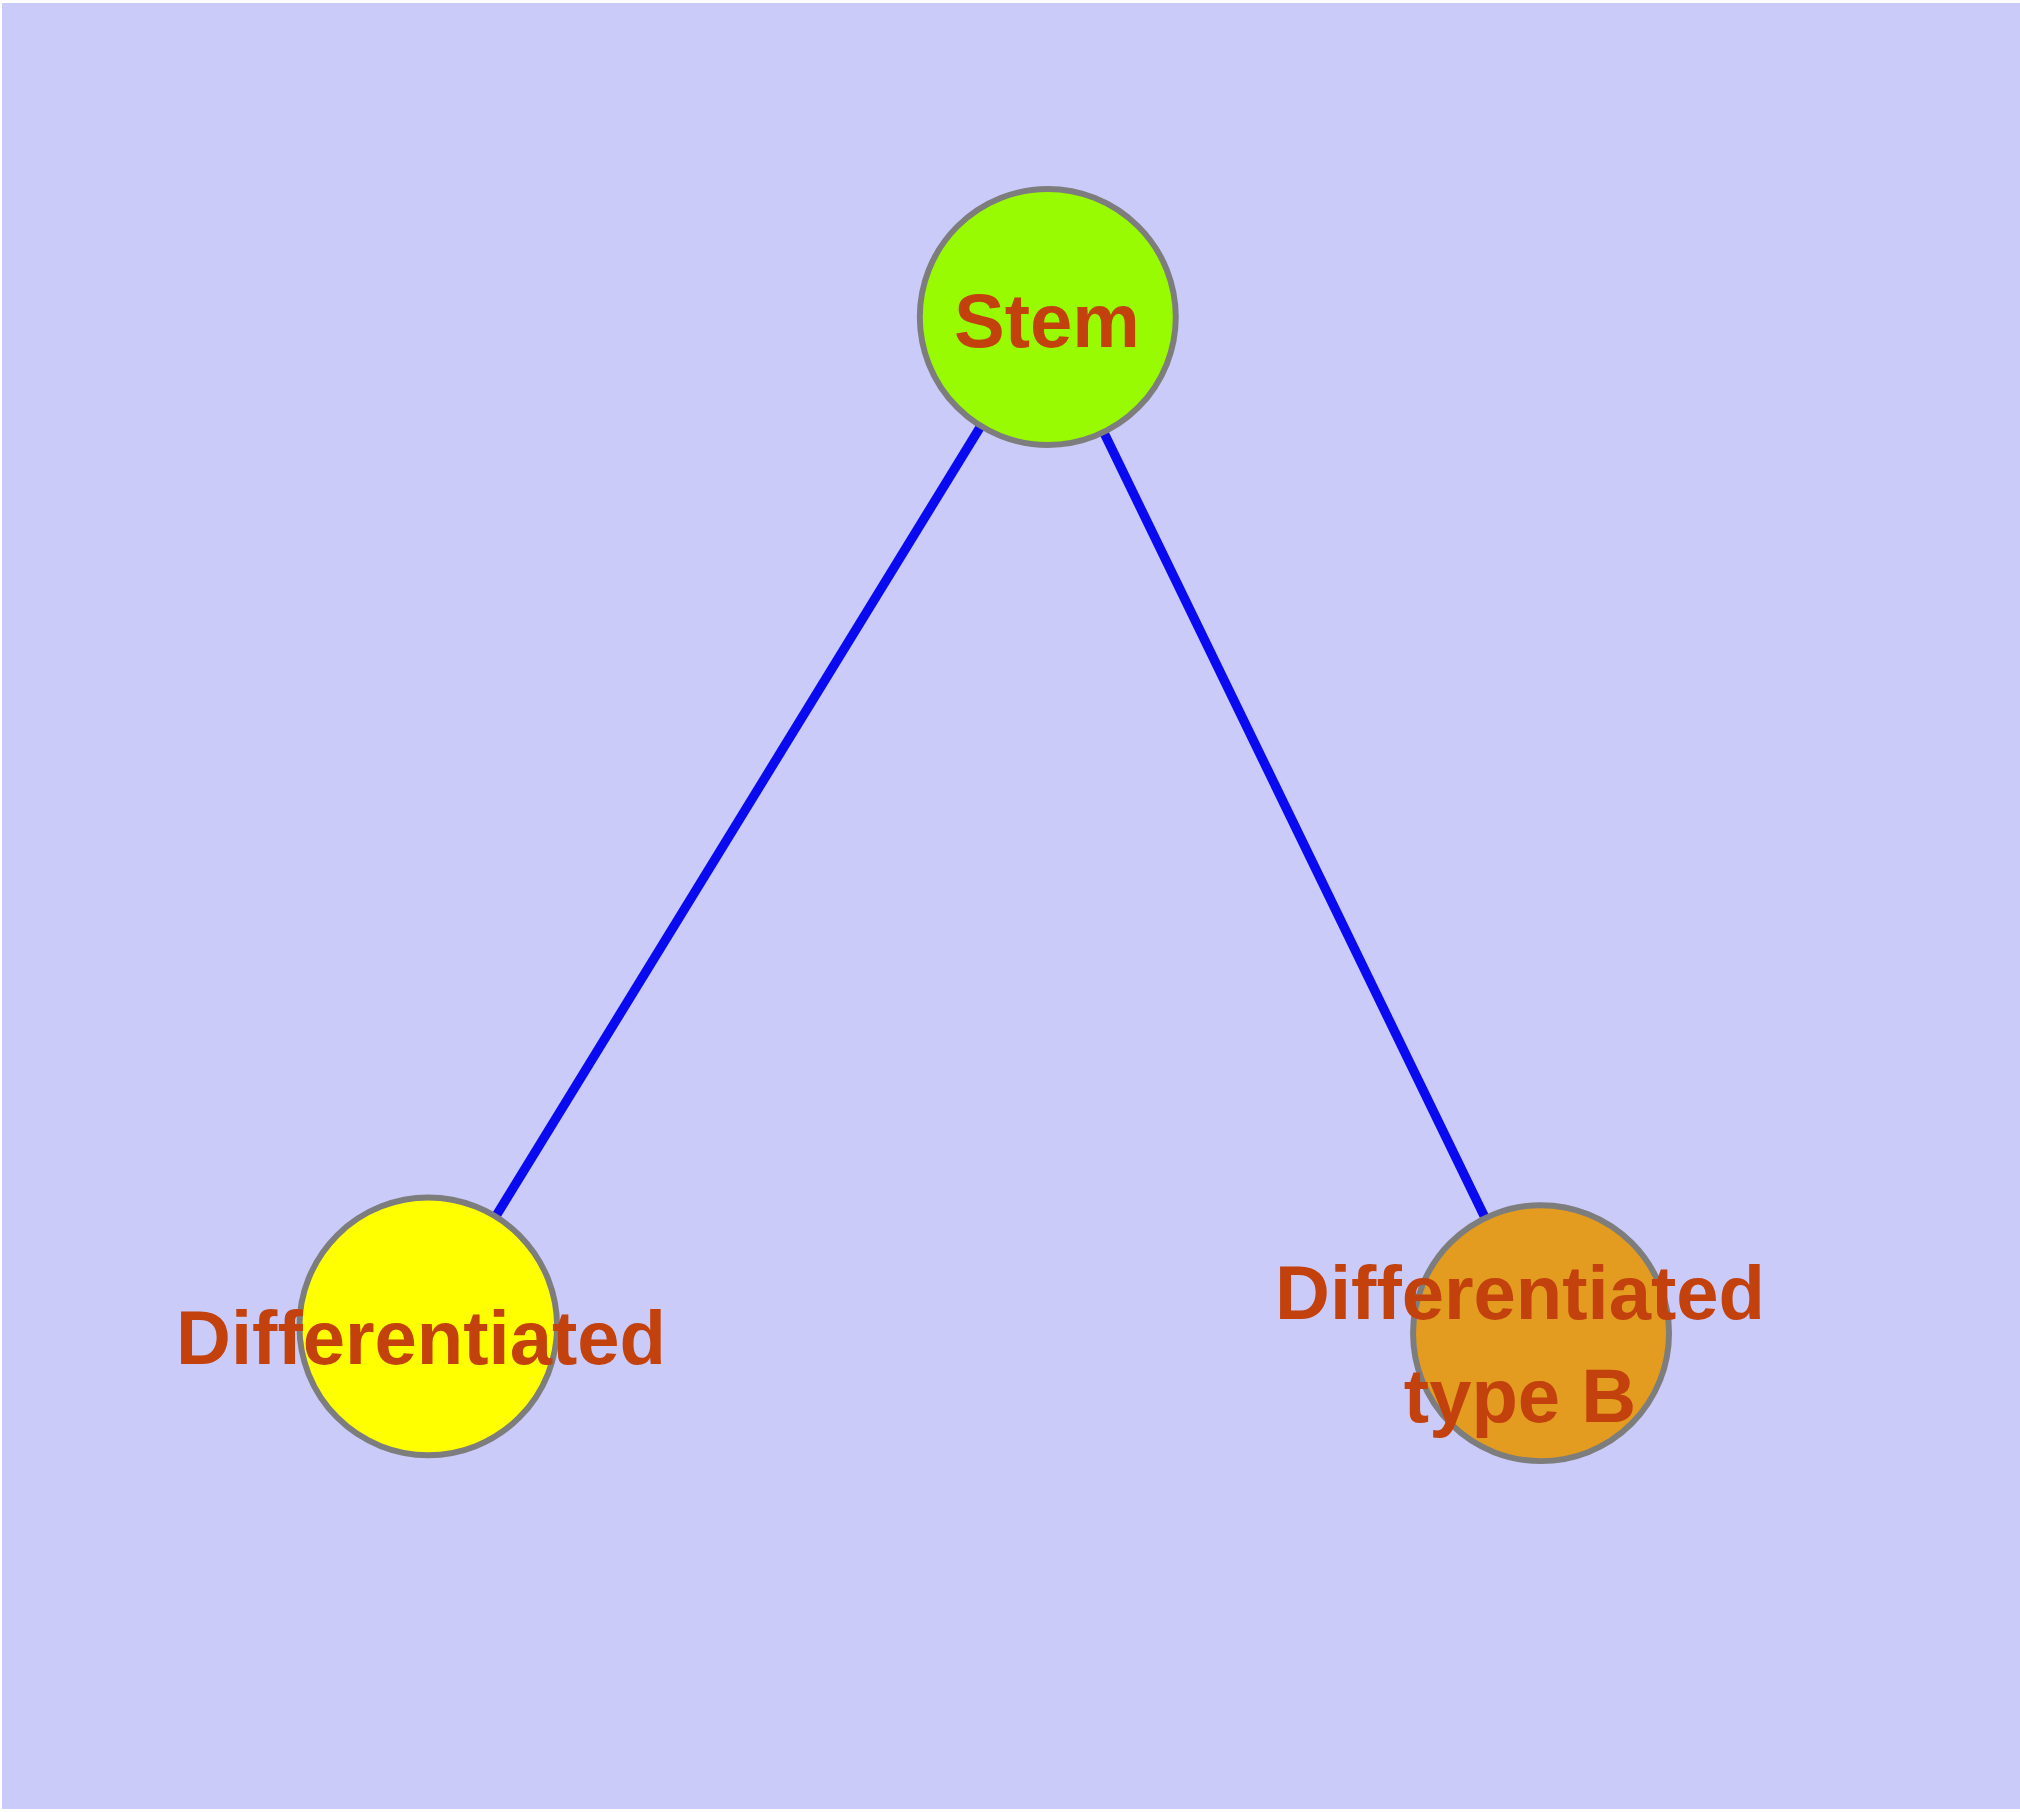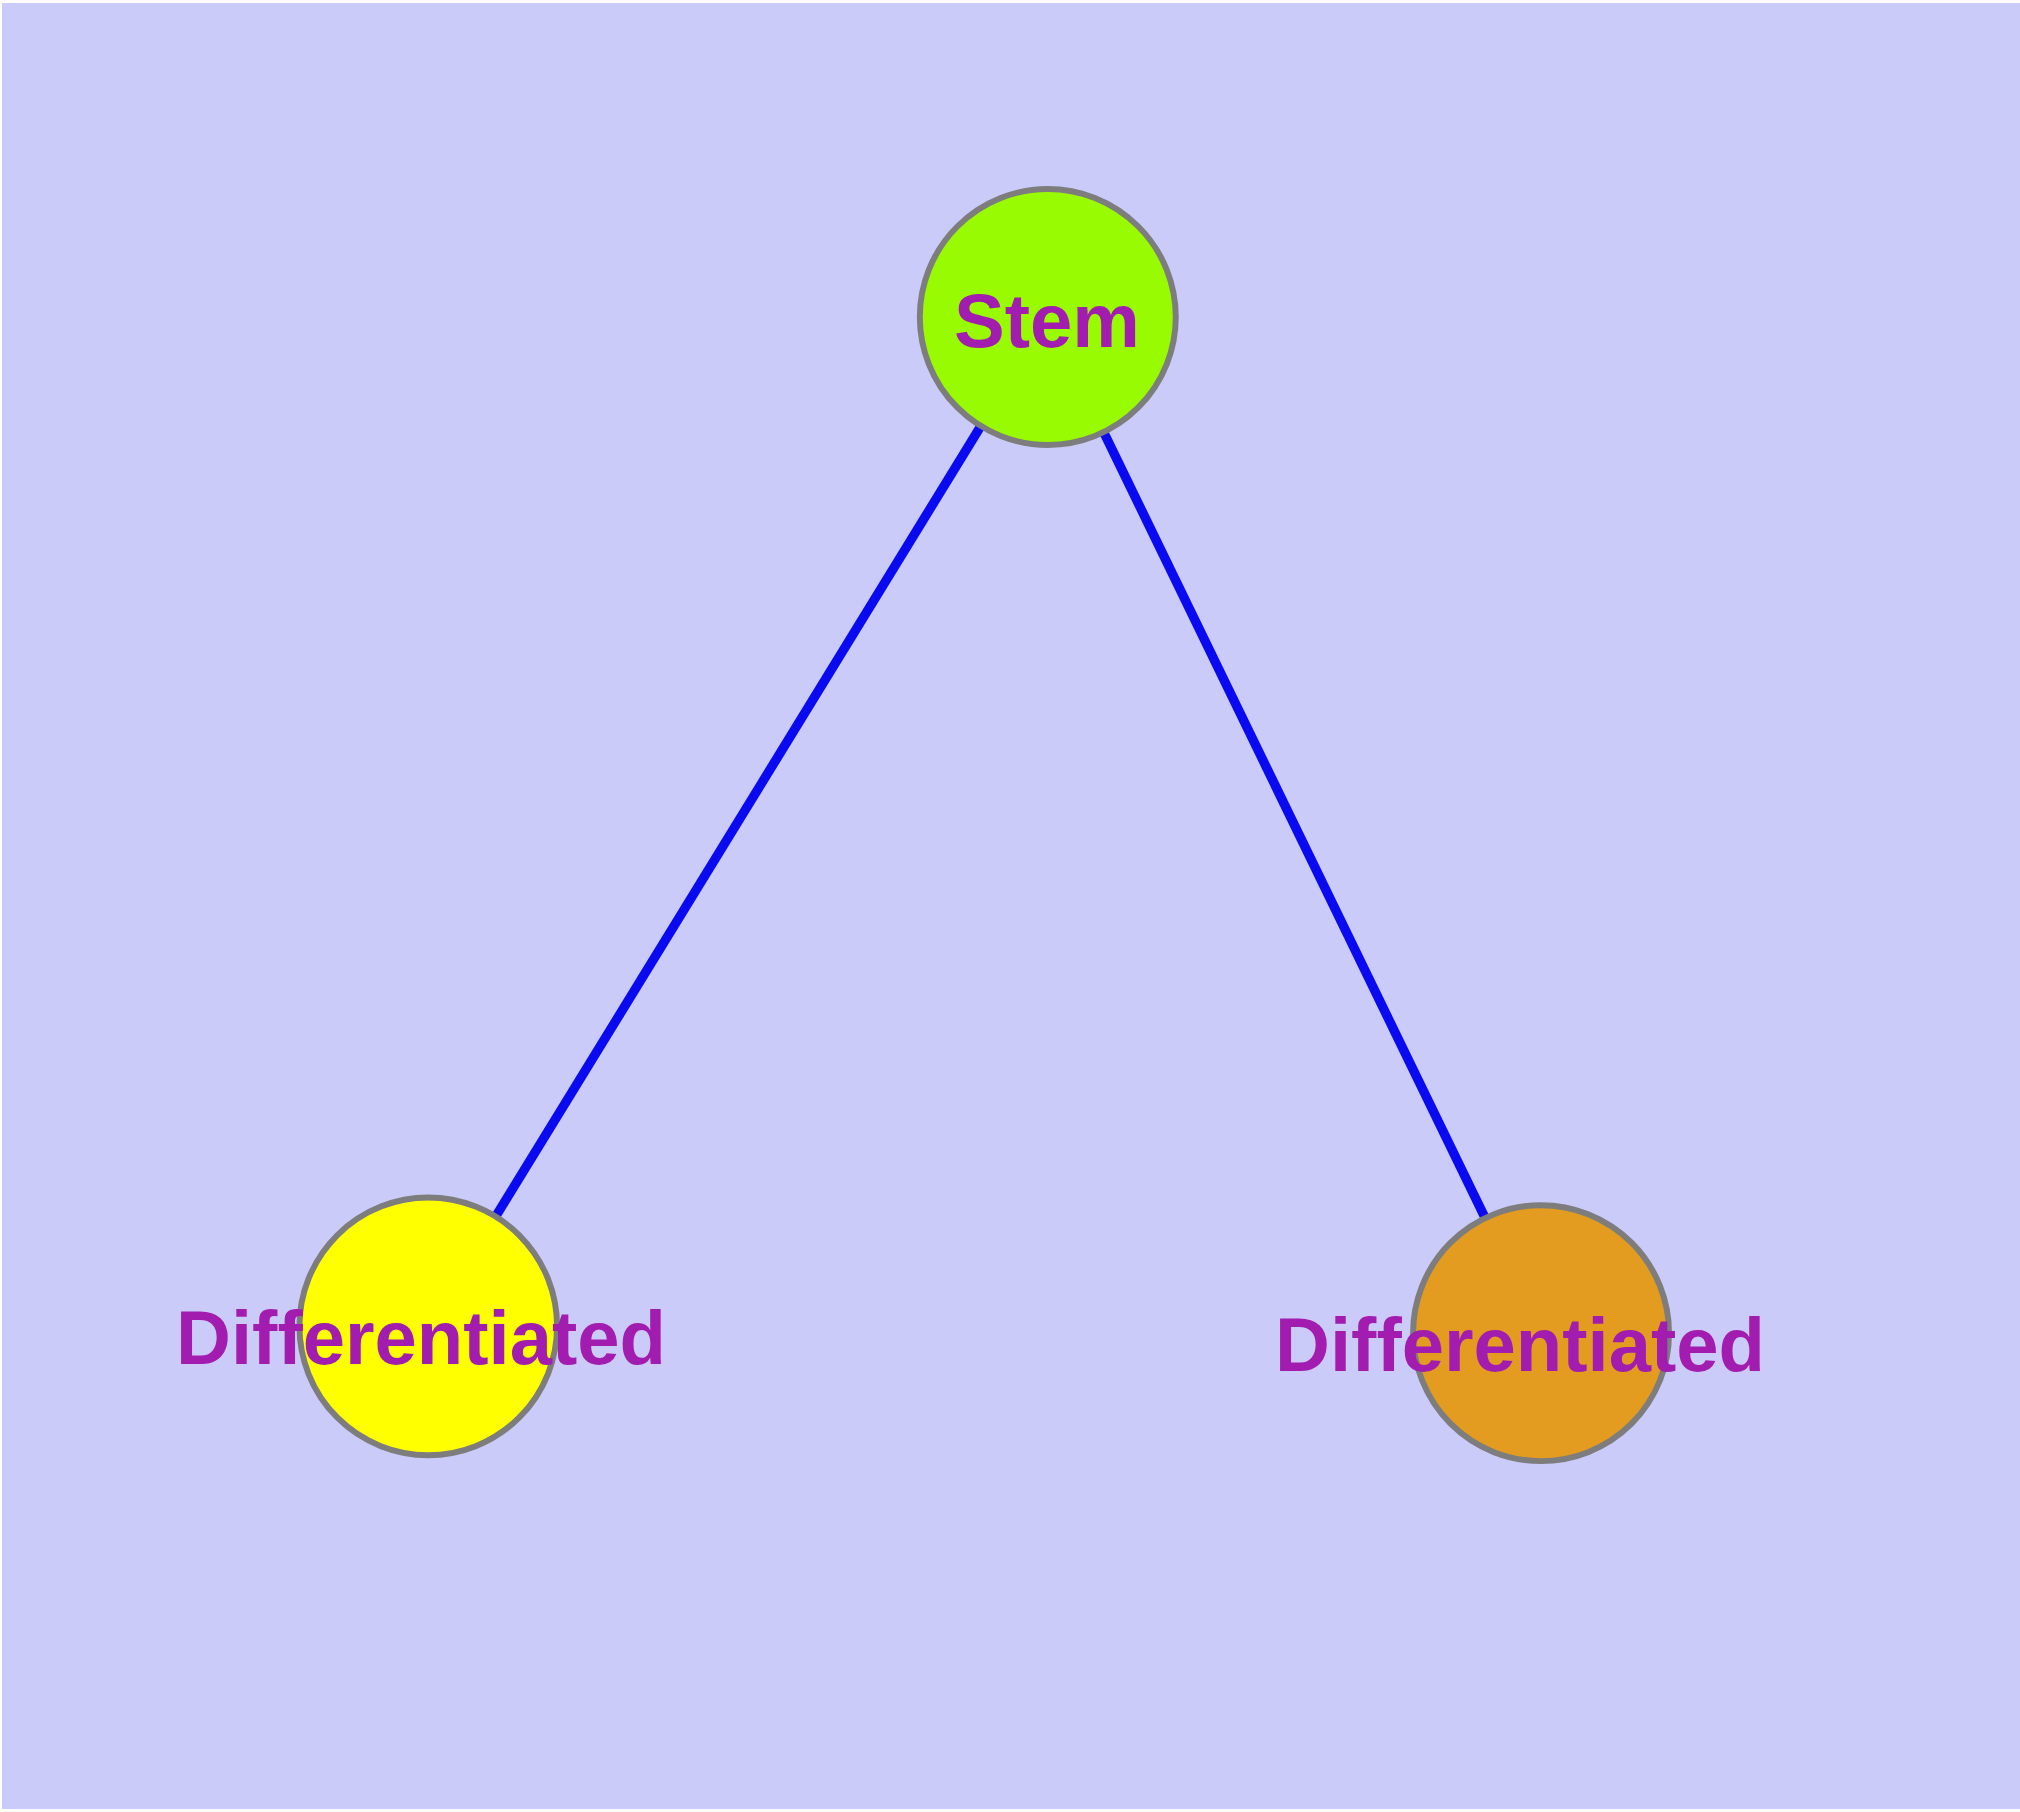--- a/index.html
+++ b/index.html
@@ -31,21 +31,21 @@
     left: 0;
     display: block;
   }
   .node-label {
     position: absolute;
     transform: translate(-50%, -50%);
     text-align: center;
     font-weight: bold;
     font-size: 76px;
     line-height: 103px;
-    color: #a21caf;
+    color: #c2410c;
     white-space: nowrap;
     font-family: "Liberation Sans", sans-serif;
   }
   .node-label .label-line {
     display: block;
   }
   
   #label-stem   { left: 1047px; top: 320px;  }
   #label-type-a { left: 421px;  top: 1337px; }
   #label-type-b { left: 1520px; top: 1344px; }
@@ -70,16 +70,17 @@
   <div class="node-label" id="label-stem">
     <span class="label-line">Stem</span>
   </div>
 
   <div class="node-label" id="label-type-a">
     <span class="label-line">Differentiated</span>
   </div>
 
   <div class="node-label" id="label-type-b">
     <span class="label-line">Differentiated</span>
+    <span class="label-line">type B</span>
   </div>
 
 </div>
 
 
 </body></html>

